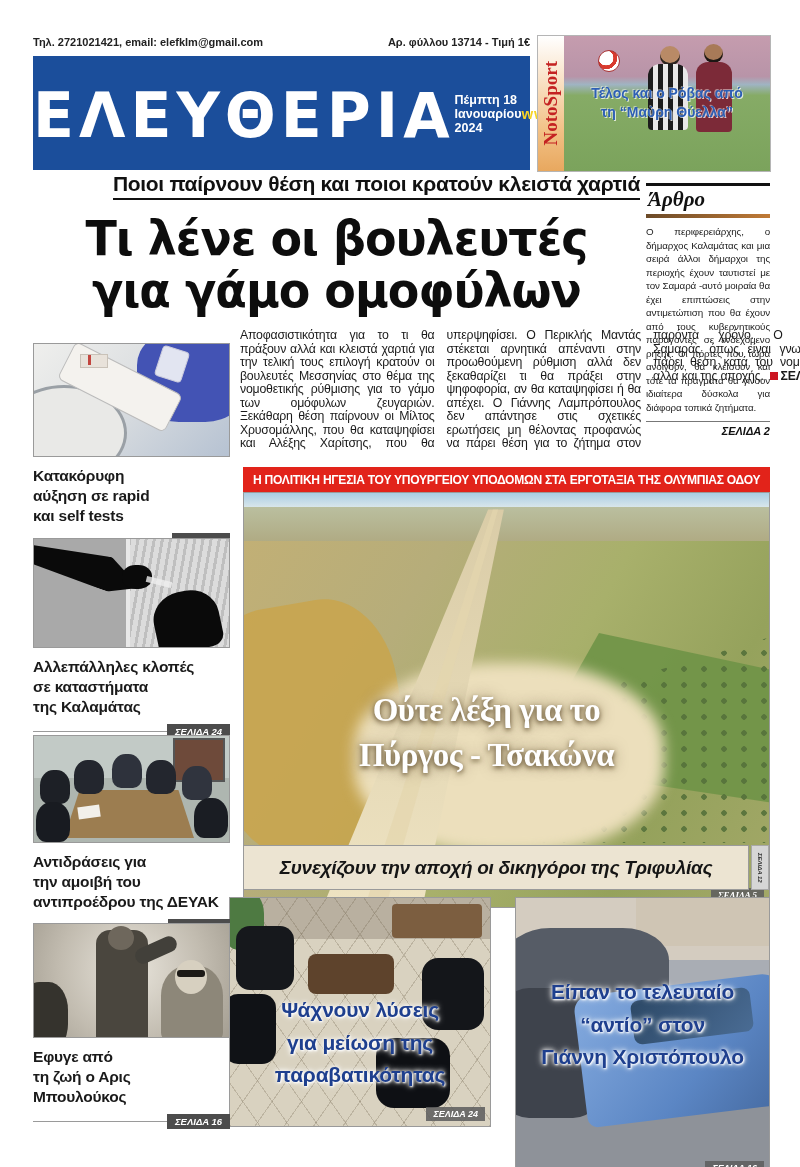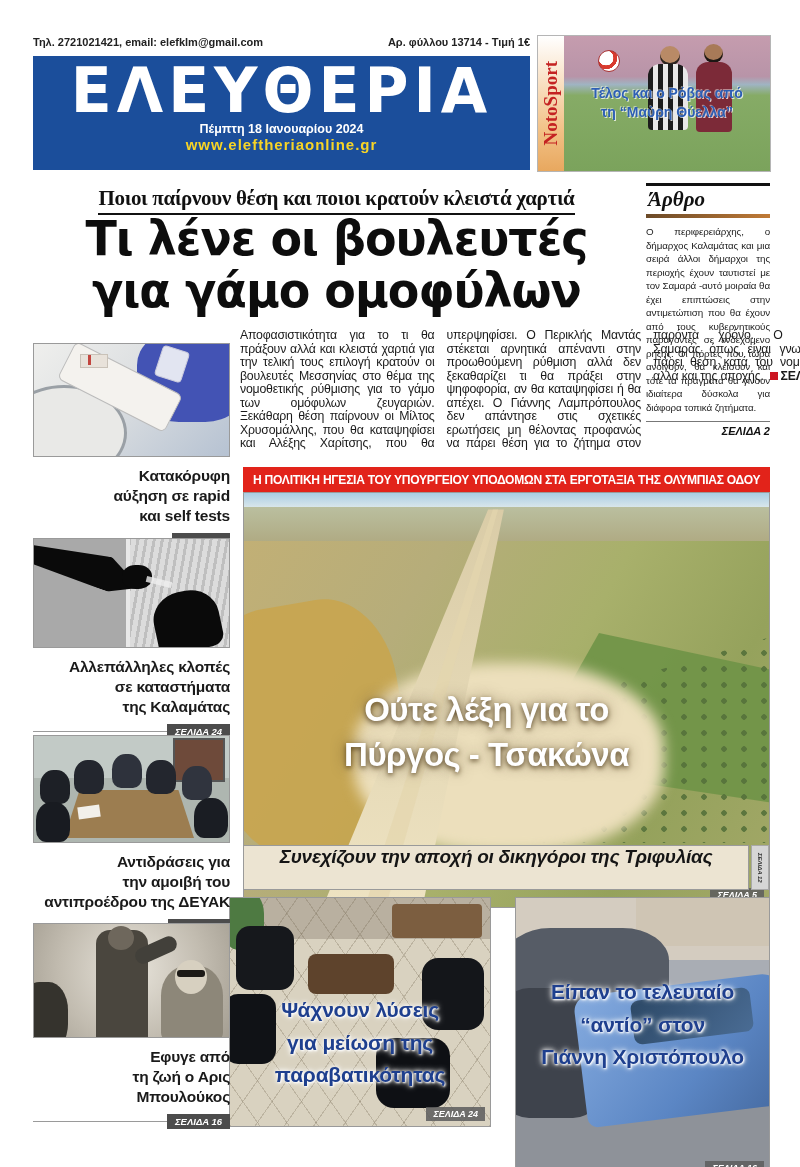--- a/index.html
+++ b/index.html
@@ -7,21 +7,21 @@
         font-family:"Liberation Sans",sans-serif;color:#111;overflow:hidden;}
   .abs{position:absolute;}
   .pre{white-space:pre-line;}
 
   
   .topline{left:33px;top:36px;width:497px;display:flex;justify-content:space-between;
            font-size:11px;font-weight:bold;color:#222;}
 
   
   .masthead{left:33px;top:56px;width:497px;height:114px;background:#1b4e9b;
-            display:flex;flex-direction:column;align-items:center;justify-content:flex-start;}
+            display:flex;flex-direction:row;align-items:center;justify-content:flex-start;}
   .brand{font-family:"DejaVu Sans",sans-serif;font-weight:800;color:#fff;font-size:60px;
          letter-spacing:5px;line-height:1.0;margin-top:4px;transform:scaleY(1.05);}
   .mh-date{color:#fff;font-weight:bold;font-size:12.5px;margin-top:2px;}
   .mh-url{color:#f7d426;font-weight:bold;font-size:15px;letter-spacing:1px;}
 
   
   .notosport{left:537px;top:35px;width:234px;height:137px;border:1px solid #b5b5b5;
              display:flex;background:#fff;box-sizing:border-box;}
   .ns-side{width:26px;background:linear-gradient(180deg,#ffffff,#f2c186 70%,#e8a85f);
            display:flex;align-items:center;justify-content:center;}
@@ -38,21 +38,21 @@
   .ns-ball{position:absolute;left:34px;top:14px;width:20px;height:20px;border-radius:50%;
            background:radial-gradient(circle at 35% 35%,#fff 40%,#d83a2e 41% 60%,#fff 61%);border:1px solid #a33;}
   .ns-head{position:absolute;left:0;right:0;top:48px;text-align:center;font-weight:bold;font-size:14px;
            line-height:1.35;color:#2d5fb5;text-shadow:1px 1px 0 rgba(255,255,255,.75),-1px -1px 0 rgba(255,255,255,.45);}
   .ns-bar{height:24px;background:#2e7cd6;display:flex;align-items:center;padding:0 4px;gap:5px;}
   .ns-circ{width:19px;height:19px;border-radius:50%;background:#0f2f7a;color:#f7d426;
            font-size:5.5px;font-weight:bold;line-height:1.15;display:flex;align-items:center;justify-content:center;text-align:center;}
   .ns-strap{color:#fff;font-weight:bold;font-style:italic;font-size:11.5px;letter-spacing:-0.2px;}
 
   
-  .kicker-wrap{left:33px;top:186px;width:607px;text-align:center;font-family:Liberation Serif, serif;}
+  .kicker-wrap{left:33px;top:172px;width:607px;text-align:right;}
   .kicker{display:inline-block;font-size:21px;font-weight:bold;border-bottom:2px solid #111;padding-bottom:2px;letter-spacing:-0.3px;}
   .headline{left:33px;top:212px;width:607px;text-align:center;font-weight:800;font-size:46px;
             line-height:1.09;letter-spacing:-1px;color:#0d0d0d;font-family:"DejaVu Sans",sans-serif;transform:scaleY(1.04);transform-origin:top;}
   .lead-body{left:240px;top:329px;width:401px;height:133px;column-count:2;column-gap:12px;
              font-size:12.3px;line-height:1.1;text-align:justify;color:#1a1a1a;letter-spacing:-0.2px;}
   .endmark{display:inline-block;width:8px;height:8px;background:#cc1622;margin:0 3px 0 6px;}
   .lead-ref{font-weight:bold;}
 
   
   .artho{left:646px;top:183px;width:124px;border-top:3px solid #111;}
@@ -60,40 +60,40 @@
   .artho-rule{height:4px;background:linear-gradient(90deg,#6b4a28,#c07a36);margin-bottom:7px;}
   .artho-title{font-size:13px;font-weight:bold;text-align:center;line-height:1.45;margin-bottom:8px;}
   .artho-body{font-size:9.8px;line-height:1.38;text-align:justify;color:#222;letter-spacing:-0.1px;}
   .artho-foot{margin-top:7px;border-top:1px solid #777;padding-top:3px;text-align:right;
               font-style:italic;font-weight:bold;font-size:11px;}
 
   
   .redbar{left:243px;top:467px;width:527px;height:25px;background:#e2231a;display:flex;align-items:center;justify-content:center;}
   .redbar span{color:#fff;font-weight:bold;font-size:13px;letter-spacing:-0.3px;display:inline-block;transform:scaleX(.93);white-space:nowrap;}
   .aerial{left:243px;top:492px;width:527px;height:416px;border:1px solid #9a9a9a;box-sizing:border-box;overflow:hidden;
-          background:linear-gradient(120deg,#c3b075 0%,#b6ad7a 30%,#a8b06b 55%,#95a25c 78%,#a3a868 100%);}
+          background:linear-gradient(120deg,#c3b075 0%,#b6ad7a 30%,#a8b06b 55%,#95a25c 78%,#a3a868 100%);font-family:Liberation Serif, serif;}
   .ae-sky{position:absolute;left:0;top:0;right:0;height:14px;background:linear-gradient(#a9cde3,#d8e6eb);}
   .ae-far{position:absolute;left:0;top:14px;right:0;height:34px;background:linear-gradient(#babf9f,#b0ab84);}
   .ae-left{position:absolute;left:-30px;top:110px;width:190px;height:250px;background:#c9a44c;border-radius:35%;transform:rotate(-10deg);opacity:.85;}
   .ae-green{position:absolute;left:280px;top:140px;width:250px;height:170px;background:#6f9447;clip-path:polygon(30% 0,100% 22%,100% 100%,0 78%);opacity:.9;}
   .ae-olives{position:absolute;left:270px;top:120px;width:260px;height:230px;
              background-image:radial-gradient(circle,#55713a 2.5px,transparent 3px);background-size:20px 16px;
              clip-path:polygon(40% 30%,100% 10%,100% 100%,10% 100%);opacity:.9;}
   .ae-sand{position:absolute;left:110px;top:170px;width:310px;height:190px;background:#ecdfbc;border-radius:45%;filter:blur(7px);}
   .ae-road{position:absolute;inset:0;background:linear-gradient(180deg,#d9cba6,#eee3c2);
            clip-path:polygon(46.5% 4%,49.5% 4%,34% 100%,15% 100%);}
   .ae-road2{position:absolute;inset:0;background:#e4d6ae;clip-path:polygon(47.4% 4%,48.4% 4%,27% 100%,23% 100%);opacity:.7;}
   .ae-overlay{position:absolute;left:0;right:40px;top:195px;text-align:center;color:#fff;font-weight:bold;
               font-size:33px;line-height:1.35;text-shadow:0 2px 5px rgba(60,40,10,.75),0 0 14px rgba(60,40,10,.5);letter-spacing:-0.5px;}
   .corner-badge{position:absolute;right:5px;bottom:5px;background:rgba(95,95,95,.88);color:#fff;
                 font-style:italic;font-weight:bold;font-size:9px;padding:2px 7px;}
 
   
   .strip{left:243px;top:845px;width:506px;height:45px;background:#ece4d2;border:1px solid #9a9a9a;
-         box-sizing:border-box;display:flex;align-items:flex-start;justify-content:center;}
+         box-sizing:border-box;display:flex;align-items:center;justify-content:center;}
   .strip span{font-style:italic;font-weight:bold;font-size:19px;color:#151515;letter-spacing:-0.3px;}
   .strip-tab{left:751px;top:845px;width:18px;height:45px;background:#d6d6d6;border:1px solid #a8a8a8;box-sizing:border-box;
              display:flex;align-items:center;justify-content:center;overflow:hidden;}
   .strip-tab span{writing-mode:vertical-rl;font-size:6px;font-weight:bold;font-style:italic;color:#333;letter-spacing:0;}
 
   
   .photo{border:1px solid #9a9a9a;box-sizing:border-box;overflow:hidden;}
   .bphoto-overlay{position:absolute;left:0;right:0;text-align:center;font-weight:bold;font-size:21px;line-height:1.55;
                   color:#1e3f8e;text-shadow:0 0 4px #fff,0 0 7px #fff,1px 1px 2px #fff;letter-spacing:-0.2px;}
   .office{left:229px;top:897px;width:262px;height:230px;background:
@@ -112,21 +112,21 @@
   .fu-crowd{position:absolute;left:-12px;top:30px;width:165px;height:115px;background:#565c66;border-radius:28%;}
   .fu-crowd2{position:absolute;left:-20px;top:90px;width:110px;height:130px;background:#3e434c;border-radius:30%;}
   .fu-car{position:absolute;left:64px;top:86px;width:210px;height:132px;background:linear-gradient(135deg,#85abdf 0%,#5b86c4 60%,#44689e 100%);
           border-radius:16px 22px 10px 10px;transform:rotate(-7deg);}
   .fu-wind{position:absolute;left:116px;top:96px;width:120px;height:44px;background:linear-gradient(135deg,#2c4866,#4a6c94);
            border-radius:8px;transform:rotate(-7deg);}
 
   
   .side-item{left:33px;width:197px;}
   .side-photo{position:relative;width:197px;border:1px solid #9a9a9a;box-sizing:border-box;overflow:hidden;}
-  .side-caption{margin-top:9px;text-align:right;font-size:15.5px;font-weight:600;line-height:1.28;color:#1a1a1a;letter-spacing:-0.2px;}
+  .side-caption{margin-top:9px;text-align:left;font-size:15.5px;font-weight:600;line-height:1.28;color:#1a1a1a;letter-spacing:-0.2px;}
   .side-foot{display:flex;align-items:center;margin-top:8px;}
   .side-foot .line{flex:1;height:1px;background:#9a9a9a;}
   .side-badge{background:#4c4c4c;color:#fff;font-style:italic;font-weight:bold;font-size:9.5px;padding:2px 8px;}
 
   .rapid{height:114px;background:linear-gradient(135deg,#efefed 0%,#dcdfe1 45%,#b6c2d2 100%);}
   .rp-glove{position:absolute;right:-18px;top:-14px;width:110px;height:92px;background:#4353b4;border-radius:38%;}
   .rp-curve{position:absolute;left:-30px;top:44px;width:120px;height:90px;border-radius:50%;background:#e9e9e7;box-shadow:0 0 0 3px #9aa0a6;}
   .rp-cassette{position:absolute;left:26px;top:22px;width:118px;height:40px;background:#f4f2ee;border:1px solid #bbb;
                border-radius:6px;transform:rotate(27deg);transform-origin:center;}
   .rp-window{position:absolute;left:46px;top:10px;width:26px;height:12px;background:#e8e2da;border:1px solid #c9c2b8;}

